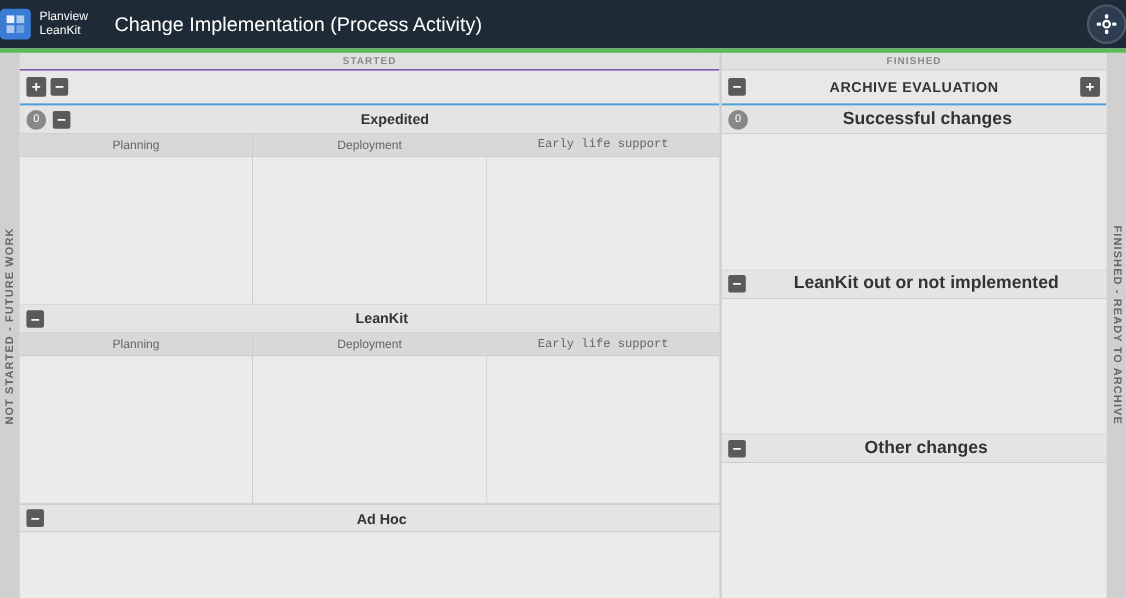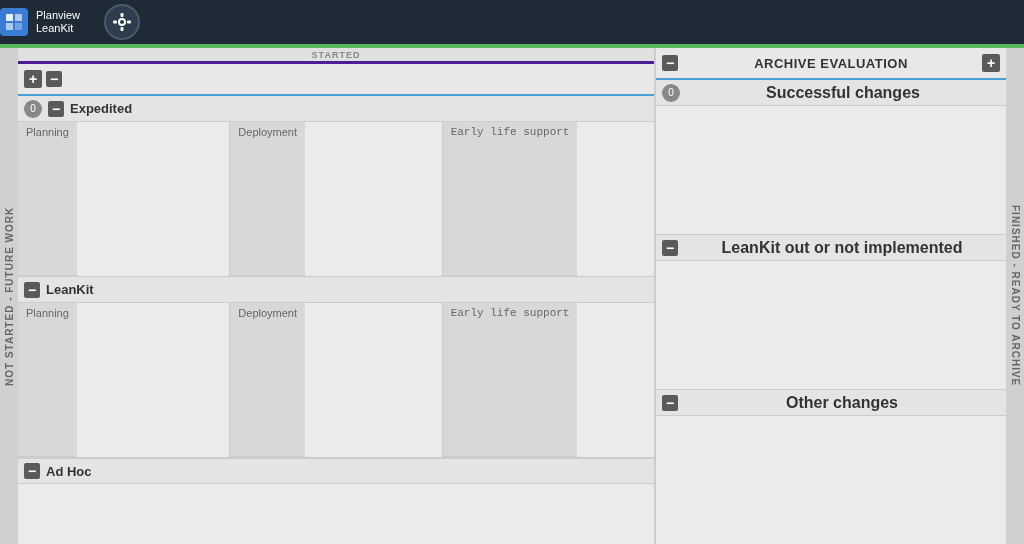--- a/index.html
+++ b/index.html
@@ -227,34 +227,34 @@
       border-bottom: 1px solid #ccc;
       min-height: 26px;
       padding: 0 6px;
     }
 
     .lane-title {
       font-size: 13px;
       font-weight: bold;
       color: #333;
       flex: 1;
-      text-align: left;
+      text-align: center;
     }
 
     .lane-content {
       display: flex;
       flex: 1;
       min-height: 0;
     }
 
     .sub-col {
       flex: 1;
       border-right: 1px solid #ccc;
       display: flex;
-      flex-direction: row;
+      flex-direction: column;
     }
 
     .sub-col:last-child {
       border-right: none;
       font-family: Liberation Mono, monospace;
     }
 
     .sub-col-header {
       background: #d8d8d8;
       font-size: 11px;
@@ -337,20 +337,21 @@
         <rect x="10" y="1" width="7" height="7" fill="white" opacity="0.6"></rect>
         <rect x="1" y="10" width="7" height="7" fill="white" opacity="0.6"></rect>
         <rect x="10" y="10" width="7" height="7" fill="white" opacity="0.3"></rect>
       </svg>
     </div>
     <div class="logo-text">
       <div>Planview</div>
       <div>LeanKit</div>
     </div>
   </div>
+  <div class="header-title">Change Implementation (Process Activity)</div>
   <div class="header-btn">
     <svg viewBox="0 0 20 20" fill="white">
       <circle cx="10" cy="10" r="3" stroke="white" stroke-width="2" fill="none"></circle>
       <rect x="8.5" y="1" width="3" height="4" rx="1" fill="white"></rect>
       <rect x="8.5" y="15" width="3" height="4" rx="1" fill="white"></rect>
       <rect x="1" y="8.5" width="4" height="3" rx="1" fill="white"></rect>
       <rect x="15" y="8.5" width="4" height="3" rx="1" fill="white"></rect>
     </svg>
   </div>
 </div>
@@ -361,21 +362,21 @@
 </div>
 
 <div class="board-container">
 
   <div class="vertical-label-left">NOT STARTED - FUTURE WORK</div>
 
   <div class="board-inner">
 
     <div class="section-left">
 
-      <div class="section-header" style="min-height:16px; background:#e0e0e0; border-bottom:3px solid #4c1d95; position:relative; flex-shrink:0;">
+      <div class="section-header" style="min-height:16px; background:#e0e0e0; border-bottom:1px solid #4c1d95; position:relative; flex-shrink:0;">
         <span class="section-header-label" style="font-size:9px; top:2px;">STARTED</span>
       </div>
 
       <div class="section-title-row" style="border-bottom:2px solid #4a9fd4;">
         <button class="btn-plus" style="margin-right:4px;">+</button>
         <button class="btn-minus">−</button>
       </div>
 
       <div class="lane-row" style="flex:1; border-bottom:1px solid #ccc; display:flex; flex-direction:column;">
 
@@ -427,20 +428,23 @@
           <button class="btn-minus">−</button>
           <div class="lane-title">Ad Hoc</div>
         </div>
         <div class="adhoc-body"></div>
       </div>
 
     </div>
 
     <div class="section-right">
 
+      <div class="section-header" style="min-height:16px; background:#e0e0e0; border-bottom:1px solid #ccc; position:relative; flex-shrink:0;">
+        <span class="section-header-label" style="font-size:9px; top:2px;">FINISHED</span>
+      </div>
 
       <div class="section-title-row" style="border-bottom:2px solid #4a9fd4;">
         <button class="btn-minus">−</button>
         <div class="section-title">ARCHIVE EVALUATION</div>
         <button class="btn-plus" style="margin-left:4px;">+</button>
       </div>
 
       <div style="display:flex; flex-direction:column; flex:1; border-bottom:1px solid #ccc;">
         <div class="right-lane-header" style="display:flex; align-items:center; background:#e4e4e4; border-bottom:1px solid #ccc; min-height:26px; padding:0 6px;">
           <div class="badge" style="margin-right:6px;">0</div>

